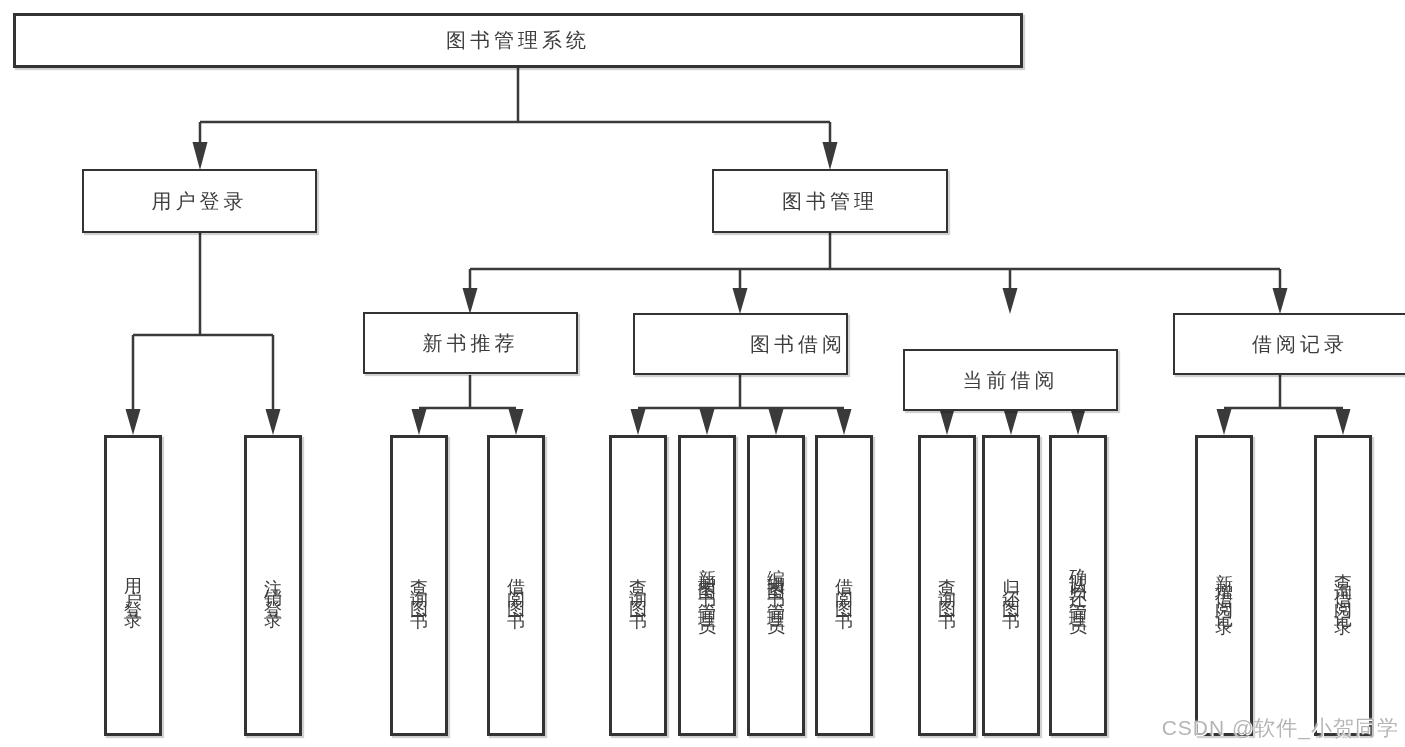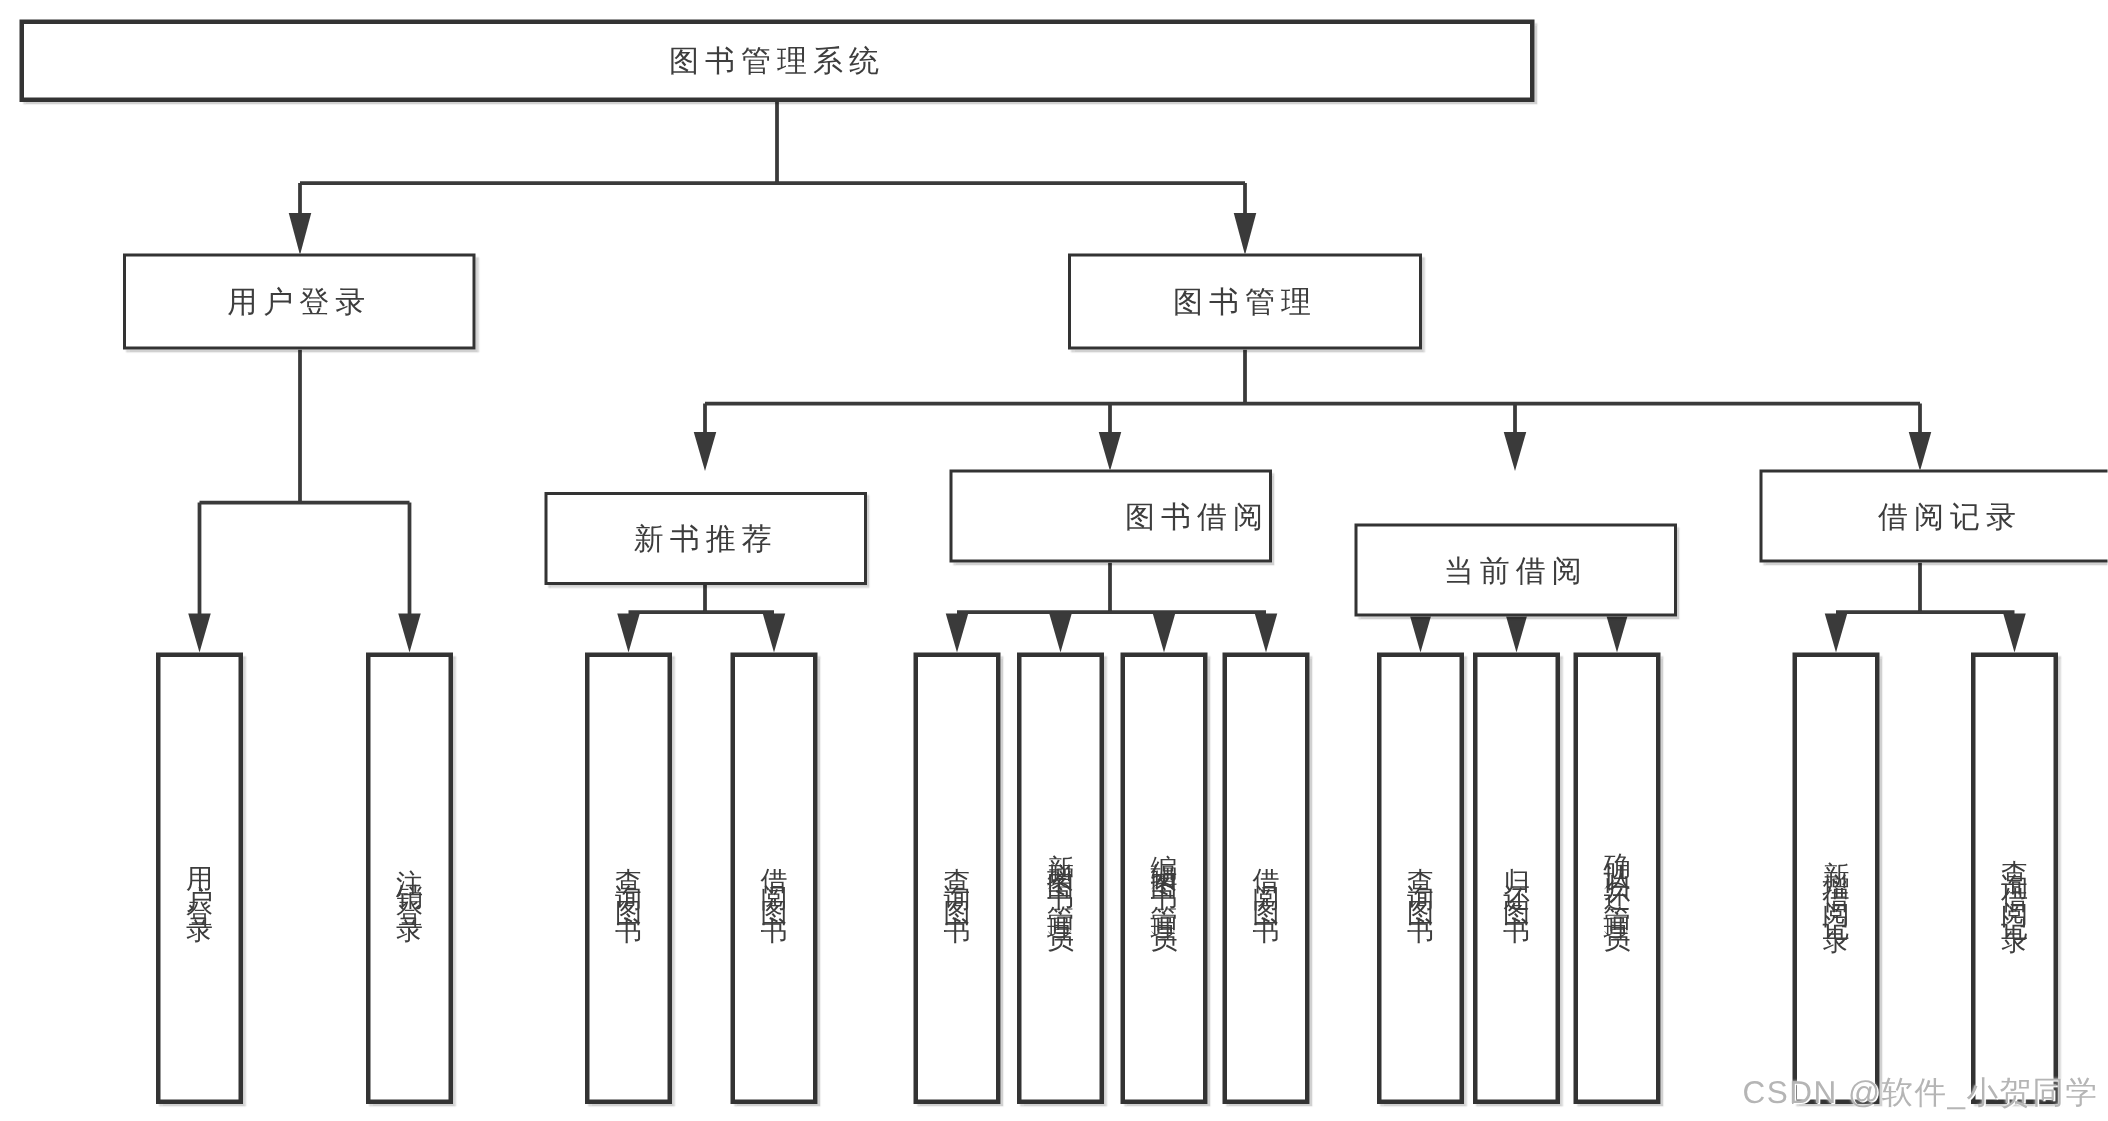--- a/index.html
+++ b/index.html
@@ -105,21 +105,21 @@
     <span class="h-label">图书管理系统</span>
   </div>
 
   <div class="node" style="left:82px; top:169px; width:235px; height:64px;">
     <span class="h-label">用户登录</span>
   </div>
   <div class="node" style="left:712px; top:169px; width:236px; height:64px;">
     <span class="h-label">图书管理</span>
   </div>
 
-  <div class="node" style="left:363px; top:328px; width:215px; height:62px;">
+  <div class="node" style="left:363px; top:312px; width:215px; height:62px;">
     <span class="h-label">新书推荐</span>
   </div>
   <div class="node" style="left:633px; top:313px; width:215px; height:62px;justify-content:flex-end;">
     <span class="h-label">图书借阅</span>
   </div>
   <div class="node" style="left:903px; top:313px; width:215px; height:62px;margin-top:36px;">
     <span class="h-label">当前借阅</span>
   </div>
   <div class="node" style="left:1173px; top:313px; width:254px; height:62px;">
     <span class="h-label">借阅记录</span>

